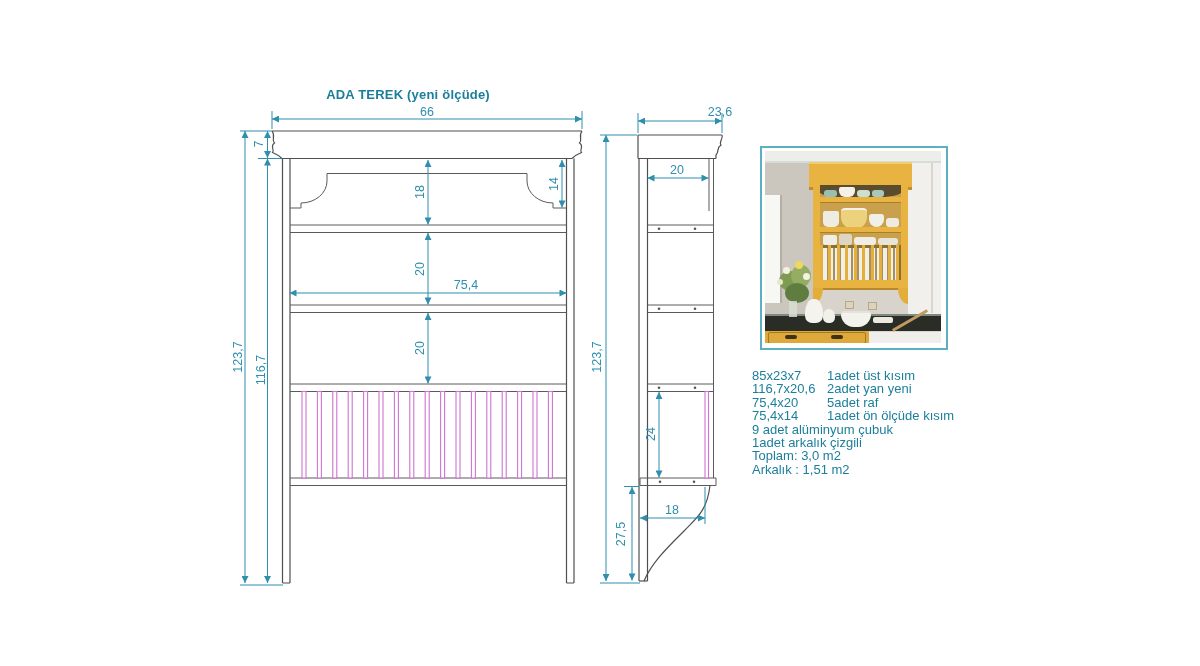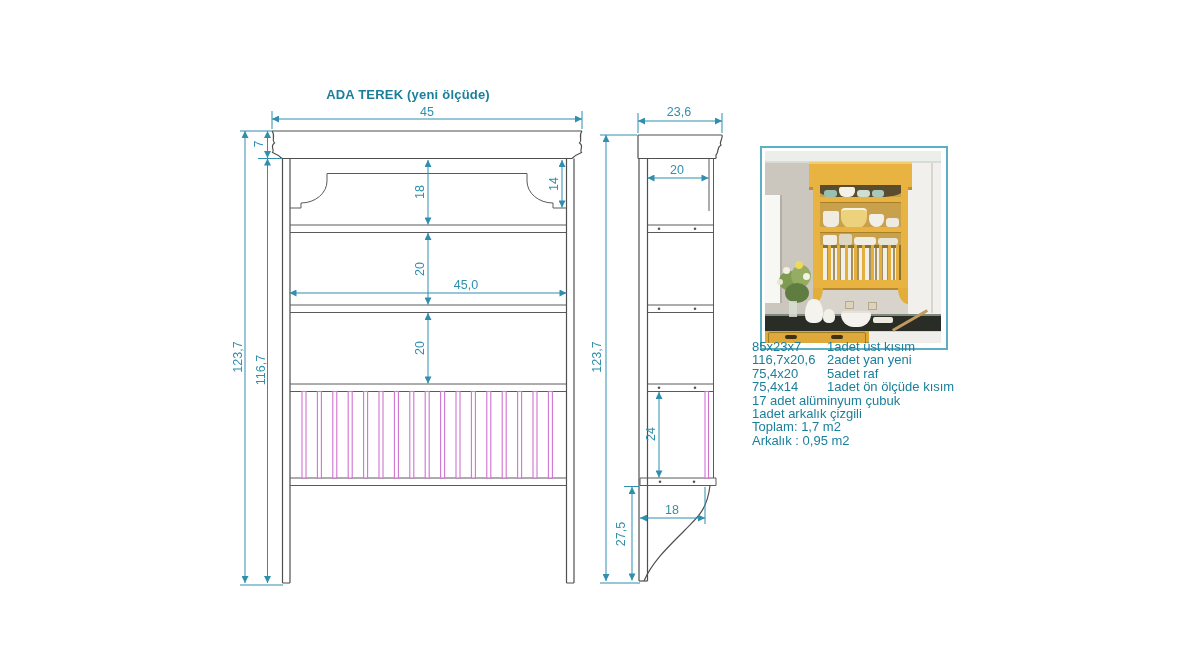--- a/index.html
+++ b/index.html
@@ -17,21 +17,21 @@
   .dimline { stroke:#2f8fad; stroke-width:1; fill:none; }
   .ext { stroke:#2f8fad; stroke-width:1; fill:none; }
   .rod { stroke:#cf74cf; stroke-width:1.1; fill:#ffffff; }
   .dot { fill:#555555; }
   .dim {
     position:absolute; color:#2f8fad; font-size:12.5px; line-height:13px;
     transform:translate(-50%,-50%); white-space:nowrap;
   }
   .dim.v { transform:translate(-50%,-50%) rotate(-90deg); }
   
-  .parts { position:absolute; left:752px; top:340px; width:230px; color:#1b7f9b;
+  .parts { position:absolute; left:752px; top:369px; width:230px; color:#1b7f9b;
            font-size:13px; line-height:13.4px; }
   .prow .psize { display:inline-block; width:75px; }
   
   .photo { position:absolute; left:760px; top:146px; width:178px; height:194px;
            border:2px solid #5db0c2; background:#ffffff; padding:3px; }
   .pimg { position:relative; width:176px; height:192px; background:#d8d4cc; overflow:hidden; }
   .pimg div { position:absolute; }
   .ceiling { left:0; top:0; width:176px; height:12px; background:#eceee9; }
   .cornline { left:0; top:10px; width:176px; height:3px; background:#d7dcd9; }
   .wall-left { left:0; top:12px; width:48px; height:180px; background:#cbc7bf; }
@@ -176,30 +176,30 @@
         <line class="ext" x1="638" y1="133" x2="638" y2="113"></line>
         <line class="ext" x1="722" y1="133" x2="722" y2="113"></line>
         <line class="ext" x1="600" y1="135" x2="637" y2="135"></line>
         <line class="ext" x1="600" y1="583" x2="640" y2="583"></line>
         <line class="ext" x1="624" y1="486.5" x2="639" y2="486.5"></line>
         <line class="ext" x1="705" y1="487" x2="705" y2="524"></line>
       </g>
     </g>
   </svg>
 
-  <div class="dim" style="left:427px; top:112px;">45</div>
+  <div class="dim" style="left:427px; top:112px;">66</div>
   <div class="dim v" style="left:259px; top:144px;">7</div>
   <div class="dim v" style="left:238px; top:357px;">123,7</div>
   <div class="dim v" style="left:261px; top:370px;">116,7</div>
   <div class="dim v" style="left:420px; top:192px;">18</div>
   <div class="dim v" style="left:554px; top:184px;">14</div>
   <div class="dim v" style="left:420px; top:269px;">20</div>
-  <div class="dim" style="left:466px; top:285px;">45,0</div>
+  <div class="dim" style="left:466px; top:285px;">75,4</div>
   <div class="dim v" style="left:420px; top:348px;">20</div>
-  <div class="dim" style="left:679px; top:112px;text-align:center;">23,6</div>
+  <div class="dim" style="left:720px; top:112px;text-align:center;">23,6</div>
   <div class="dim" style="left:677px; top:170px;">20</div>
   <div class="dim v" style="left:597px; top:357px;">123,7</div>
   <div class="dim v" style="left:651px; top:434px;">24</div>
   <div class="dim" style="left:672px; top:510px;">18</div>
   <div class="dim v" style="left:621px; top:534px;">27,5</div>
 
   <div class="photo">
     <div class="pimg">
       <div class="ceiling"></div>
       <div class="cornline"></div>
@@ -268,19 +268,19 @@
     </div>
     <div class="prow">
       <span class="psize">116,7x20,6</span><span>2adet yan yeni</span>
     </div>
     <div class="prow">
       <span class="psize">75,4x20</span><span>5adet raf</span>
     </div>
     <div class="prow">
       <span class="psize">75,4x14</span><span>1adet ön ölçüde kısım</span>
     </div>
-    <div class="pnote">17 adet alüminyum çubuk</div>
+    <div class="pnote">9 adet alüminyum çubuk</div>
     <div class="pnote">1adet arkalık çizgili</div>
-    <div class="pnote">Toplam: 1,7 m2</div>
-    <div class="pnote">Arkalık : 0,95 m2</div>
+    <div class="pnote">Toplam: 3,0 m2</div>
+    <div class="pnote">Arkalık : 1,51 m2</div>
   </div>
 
 </div>
 
 </body></html>

